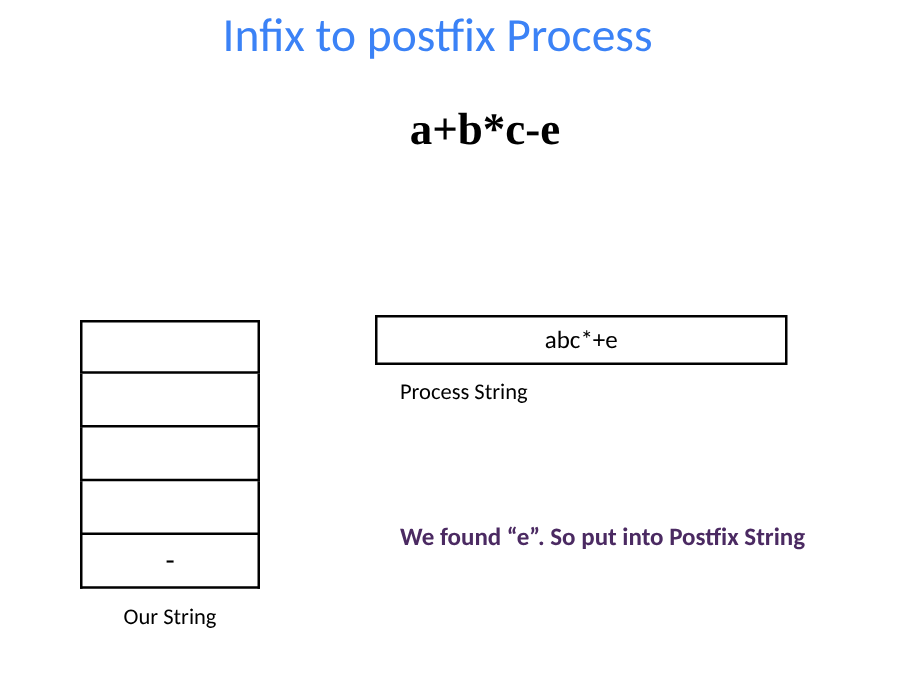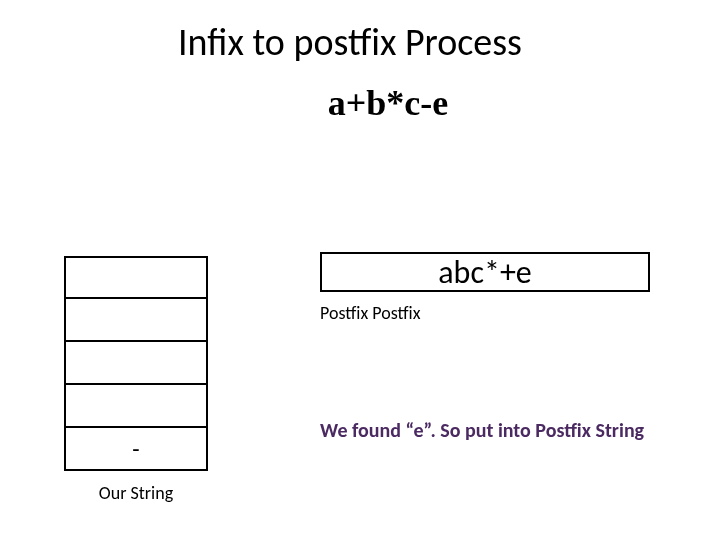--- a/index.html
+++ b/index.html
@@ -5,26 +5,26 @@
   * { box-sizing: border-box; margin: 0; padding: 0; }
   body {
     width: 720px;
     height: 540px;
     background: #ffffff;
     font-family: Calibri, Arial, sans-serif;
     position: relative;
   }
   .title {
     position: absolute;
-    top: 19px;
+    top: 6px;
     left: 0;
     width: 700px;
     text-align: center;
     font-size: 38px;
-    color: #000000;
+    color: #3b82f6;
     font-weight: 400;
   }
   .expression {
     position: absolute;
     top: 82px;
     left: 0;
     width: 720px;
     text-align: center;
     font-family: "Times New Roman", serif;
     font-weight: bold;
@@ -56,29 +56,29 @@
     position: absolute;
     left: 64px;
     top: 482px;
     width: 144px;
     text-align: center;
     font-size: 18px;
     color: #000;
   }
   .postfix-box {
     position: absolute;
-    left: 320px;
+    left: 300px;
     top: 252px;
     width: 330px;
     height: 40px;
     border: 2px solid #000;
     display: flex;
     align-items: center;
     justify-content: center;
-    font-size: 32px;
+    font-size: 20px;
     color: #000;
   }
   .postfix-label {
     position: absolute;
     left: 320px;
     top: 302px;
     font-size: 18px;
     color: #000;
   }
   .explain {
@@ -102,15 +102,15 @@
 <div class="stack">
   <div class="stack-cell"></div>
   <div class="stack-cell"></div>
   <div class="stack-cell"></div>
   <div class="stack-cell"></div>
   <div class="stack-cell">-</div>
 </div>
 <div class="stack-label">Our String</div>
 
 <div class="postfix-box">abc*+e</div>
-<div class="postfix-label">Postfix Postfix</div>
+<div class="postfix-label">Process String</div>
 
 <div class="explain">We found “e”. So put into Postfix String</div>
 
 </body></html>

